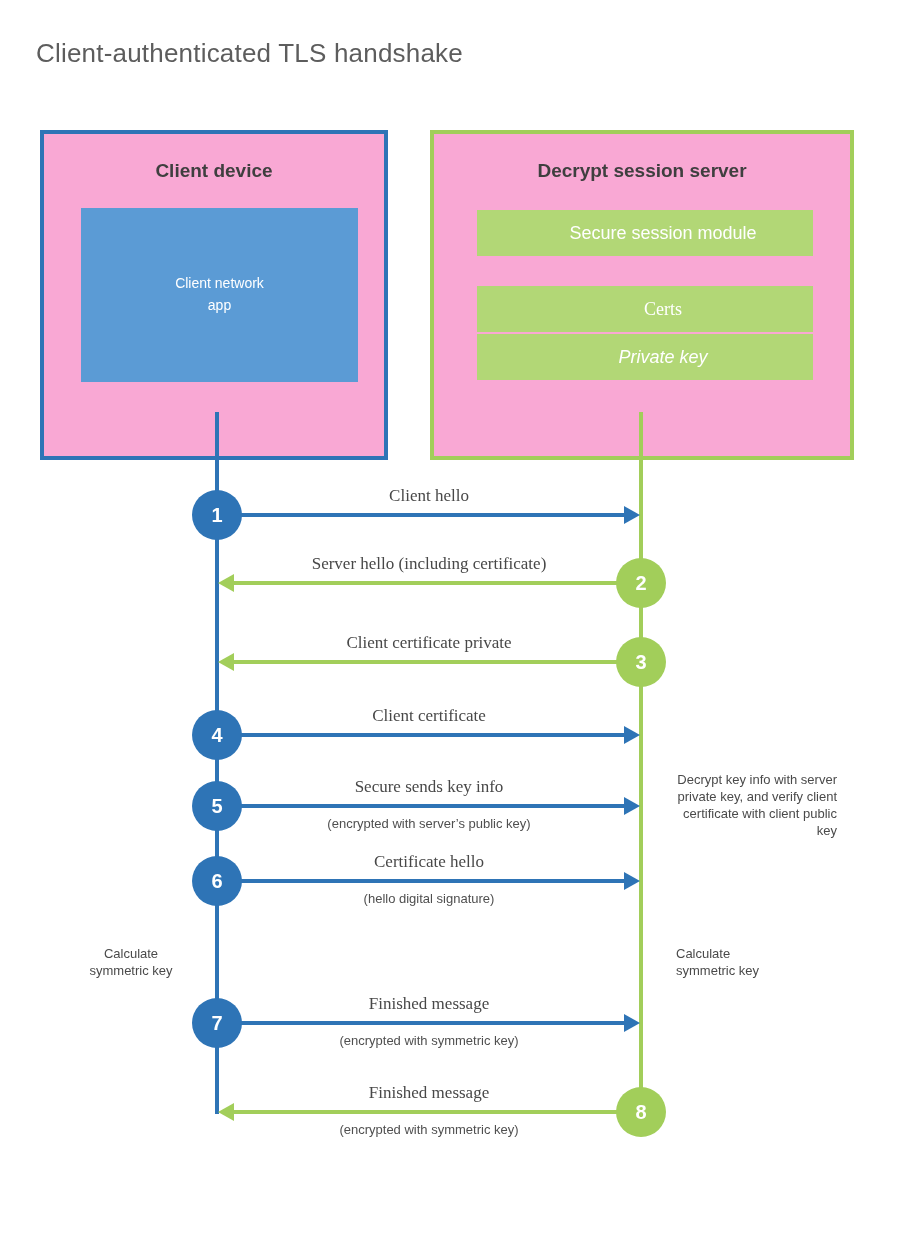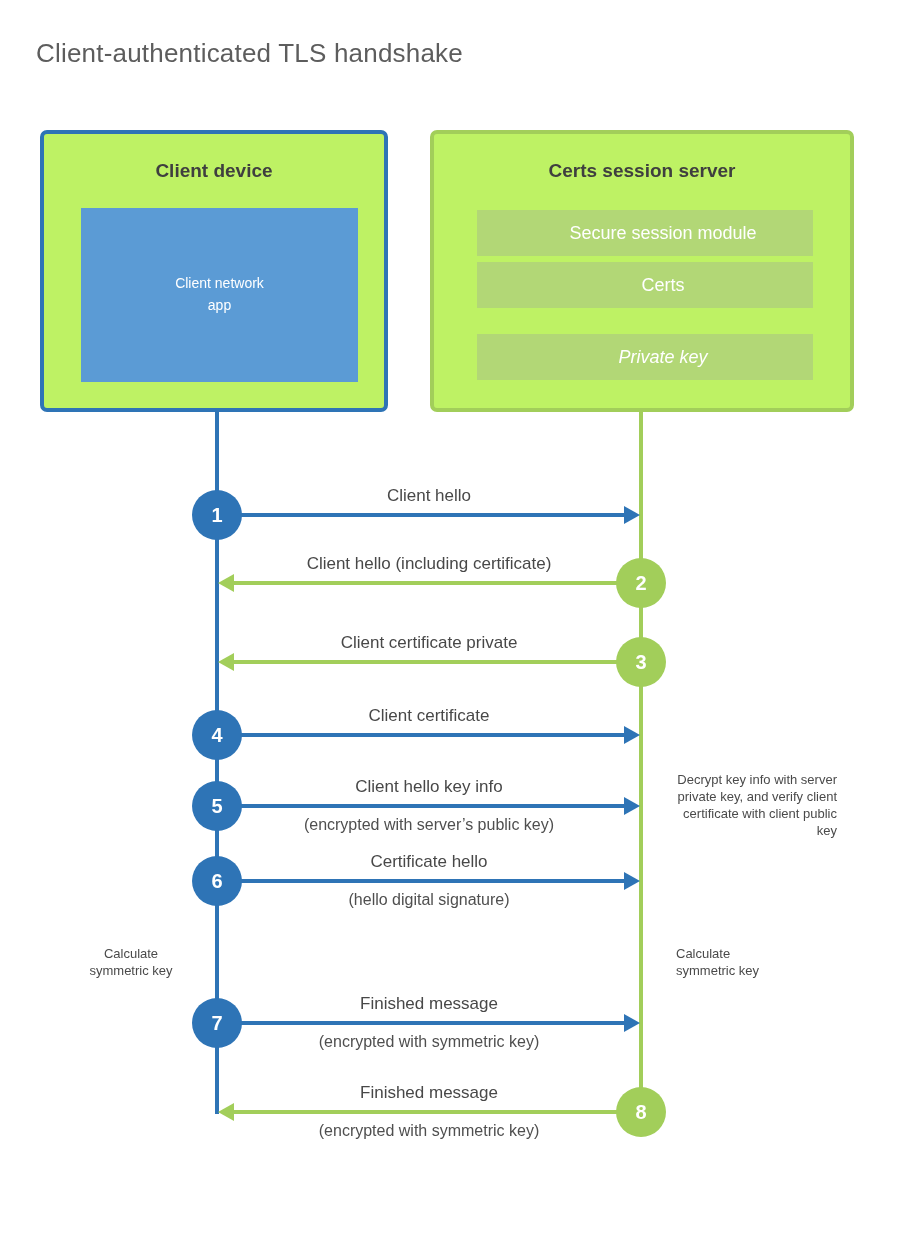--- a/index.html
+++ b/index.html
@@ -6,39 +6,39 @@
   body { background: #ffffff; font-family: "Liberation Sans", sans-serif; }
   .page {
     position: relative; width: 900px; height: 1256px;
     background: #ffffff; overflow: hidden; margin: 8px auto;
   }
   .title {
     position: absolute; left: 36px; top: 30px;
     font-size: 26px; font-weight: 400; color: #5d5d5d; letter-spacing: .2px;
   }
   
-  .actor-box { position: absolute; top: 122px; height: 282px; background: #bef264; border-radius: 7px; }
+  .actor-box { position: absolute; top: 122px; height: 330px; background: #f9a8d4; }
   .client-box { left: 40px; width: 348px; border: 4px solid #2e74b6; }
   .server-box { left: 430px; width: 424px; border: 4px solid #a2ce5a; }
   .actor-heading {
     margin-top: 26px; text-align: center;
     font-size: 19px; font-weight: 700; color: #3f3f3f;
   }
   .app-rect {
     position: absolute; left: 37px; top: 74px; width: 277px; height: 174px;
     background: #5b9bd5; color: #ffffff; font-size: 14px; line-height: 1.55;
     display: flex; align-items: center; justify-content: center; text-align: center;
     white-space: pre-line;
   }
   .module-bar {
     position: absolute; left: 43px; width: 336px; height: 46px;
     background: #b2d776; color: #ffffff; font-size: 18px;
     display: flex; align-items: center; justify-content: center; text-align: center; padding-left: 36px;
   }
-  .bar-1 { top: 76px; } .bar-2 { top: 128px; } .bar-3 { top: 200px; font-style: italic; }
+  .bar-1 { top: 76px; } .bar-2 { top: 152px; font-family: Liberation Serif, serif; } .bar-3 { top: 200px; font-style: italic; }
   
   .lifeline { position: absolute; width: 4px; top: 404px; }
   .lifeline.blue  { left: 215px; height: 702px; background: #2e74b6; }
   .lifeline.green { left: 639px; height: 700px; background: #a2ce5a; }
   
   .step { position: absolute; left: 0; width: 900px; height: 0; }
   .s1 { top: 507px; } .s2 { top: 575px; } .s3 { top: 654px; } .s4 { top: 727px; }
   .s5 { top: 798px; } .s6 { top: 873px; } .s7 { top: 1015px; } .s8 { top: 1104px; }
   .arrow { position: absolute; top: -2px; height: 4px; }
   .arrow.to-right { left: 217px; width: 408px; }
@@ -59,25 +59,25 @@
   .step.green .arrow { color: #a2ce5a; }
   .circle {
     position: absolute; top: -25px; width: 50px; height: 50px; border-radius: 50%;
     color: #ffffff; font-size: 20px; font-weight: 700;
     display: flex; align-items: center; justify-content: center;
   }
   .step.blue  .circle { background: #2e74b6; left: 192px; }
   .step.green .circle { background: #a2ce5a; left: 616px; }
   .msg-label {
     position: absolute; left: 217px; width: 424px; top: -29px;
-    text-align: center; font-size: 17px; color: #484848;
+    text-align: center; font-size: 17px; color: #484848; font-family: Liberation Serif, serif;
   }
   .msg-sublabel {
     position: absolute; left: 217px; width: 424px; top: 10px;
-    text-align: center; font-size: 16px; color: #4f4f4f;
+    text-align: center; font-size: 13px; color: #4f4f4f;
   }
   .side-note {
     position: absolute; font-size: 13px; line-height: 1.32; color: #4a4a4a;
     white-space: pre-line;
   }
   .decrypt-note { left: 667px; top: 763px; width: 170px; text-align: right; }
   .calc-left  { left: 72px;  top: 937px; width: 118px; text-align: center; }
   .calc-right { left: 676px; top: 937px; width: 118px; text-align: left; }
   .footer-bar {
     position: absolute; left: 57px; top: 1248px; width: 388px; height: 8px;
@@ -91,55 +91,55 @@
 
   <div class="title">Client-authenticated TLS handshake</div>
 
   <div class="actor-box client-box">
     <div class="actor-heading">Client device</div>
     <div class="app-rect">Client network
 app</div>
   </div>
 
   <div class="actor-box server-box">
-    <div class="actor-heading">Certs session server</div>
+    <div class="actor-heading">Decrypt session server</div>
     <div class="module-bar bar-1">Secure session module</div>
     <div class="module-bar bar-2">Certs</div>
     <div class="module-bar bar-3">Private key</div>
   </div>
 
   <div class="lifeline blue"></div>
   <div class="lifeline green"></div>
 
   <div class="step s1 blue">
     <div class="msg-label">Client hello</div>
     <div class="arrow to-right"></div>
     <div class="circle">1</div>
   </div>
 
   <div class="step s2 green">
-    <div class="msg-label">Client hello (including certificate)</div>
+    <div class="msg-label">Server hello (including certificate)</div>
     <div class="arrow to-left"></div>
     <div class="circle">2</div>
   </div>
 
   <div class="step s3 green">
     <div class="msg-label">Client certificate private</div>
     <div class="arrow to-left"></div>
     <div class="circle">3</div>
   </div>
 
   <div class="step s4 blue">
     <div class="msg-label">Client certificate</div>
     <div class="arrow to-right"></div>
     <div class="circle">4</div>
   </div>
 
   <div class="step s5 blue">
-    <div class="msg-label">Client hello key info</div>
+    <div class="msg-label">Secure sends key info</div>
     <div class="arrow to-right"></div>
     <div class="circle">5</div>
     <div class="msg-sublabel">(encrypted with server’s public key)</div>
   </div>
 
   <div class="step s6 blue">
     <div class="msg-label">Certificate hello</div>
     <div class="arrow to-right"></div>
     <div class="circle">6</div>
     <div class="msg-sublabel">(hello digital signature)</div>

